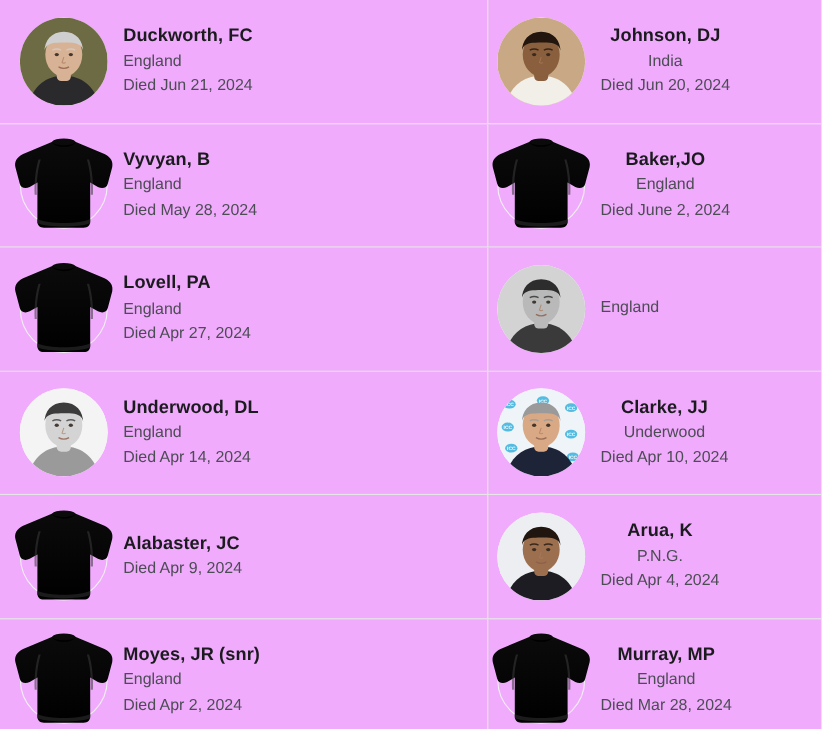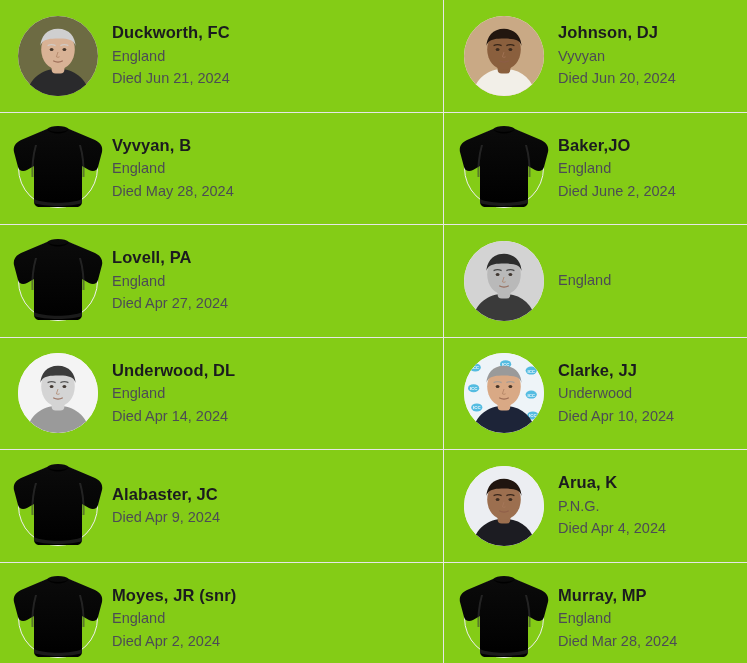--- a/index.html
+++ b/index.html
@@ -22,25 +22,26 @@
     width: 747px;
   }
 
   .obit-cell {
     position: relative;
     display: flex;
     align-items: center;
     box-sizing: border-box;
     padding-left: 18px;
     border-bottom: 1px solid #e6e6e6;
-    background: #84cc16;
+    background: #f0abfc;
   }
   .obit-cell.col-right {
-    padding-left: 20px;
+    padding-left: 8px;
     border-left: 1px solid #e6e6e6;
+    text-align: center;
   }
 
   
   .avatar {
     position: relative;
     flex: 0 0 auto;
     width: 80px;
     height: 80px;
     border-radius: 50%;
     overflow: visible;
@@ -166,21 +167,21 @@
     <path d="M37,37 q5,-2.5 10,0" stroke="#22160f" stroke-width="1.6" fill="none" opacity="0.8"></path>
     <path d="M53,37 q5,-2.5 10,0" stroke="#22160f" stroke-width="1.6" fill="none" opacity="0.8"></path>
 
     <path d="M50,45 l-2,6 q2,1.4 4,0" stroke="#a97b5c" stroke-width="1.2" fill="none" opacity="0.7"></path>
     <path d="M44,56 q6,3.4 12,0" stroke="#8d5c49" stroke-width="1.5" fill="none" opacity="0.8"></path>
   </svg>
         </div>
       </div>
       <div class="obit-text">
         <div class="obit-name">Johnson, DJ</div>
-        <div class="obit-country">Vyvyan</div>
+        <div class="obit-country">India</div>
         <div class="obit-died">Died Jun 20, 2024</div>
       </div>
     </div>
     <div class="obit-cell col-left">
       <div class="avatar placeholder">
         <div class="avatar-clip">
   <svg class="jersey" viewBox="0 0 94 86" xmlns="http://www.w3.org/2000/svg">
     <defs>
       <linearGradient id="jg" x1="0" y1="0" x2="0" y2="1">
         <stop offset="0%" stop-color="#0b0b0b"></stop>

